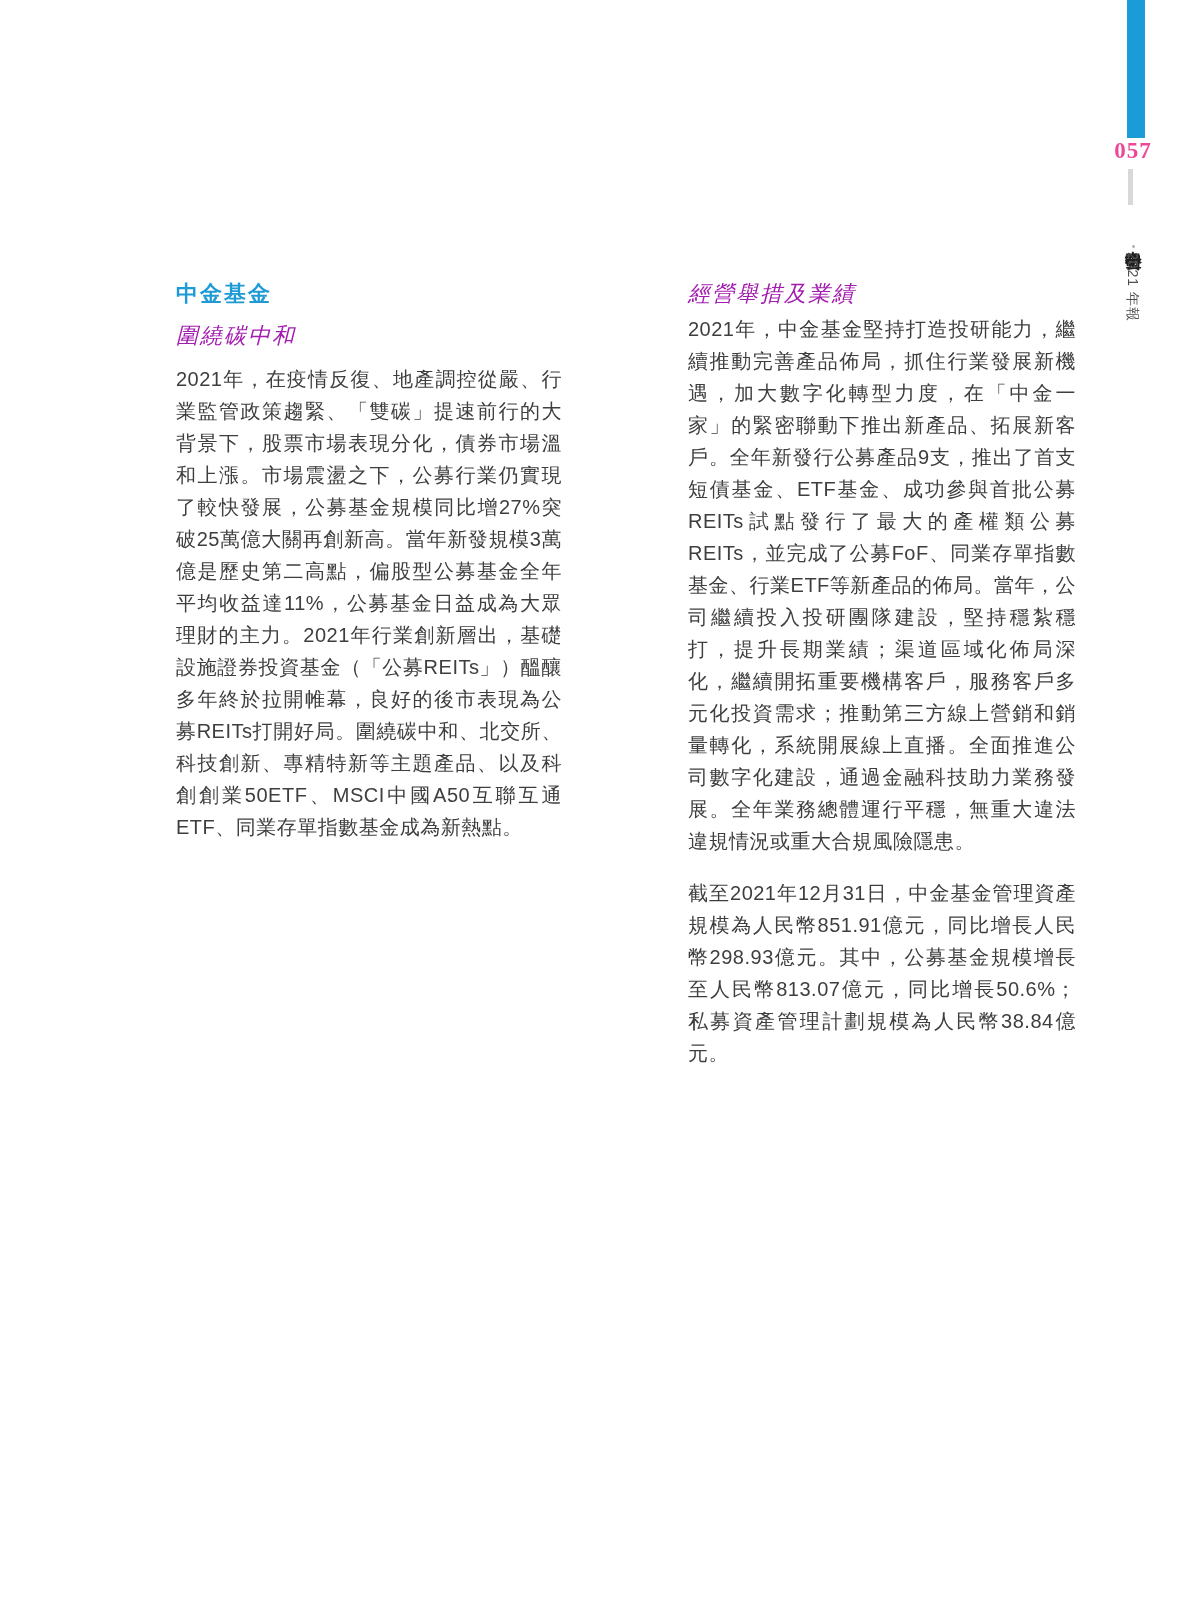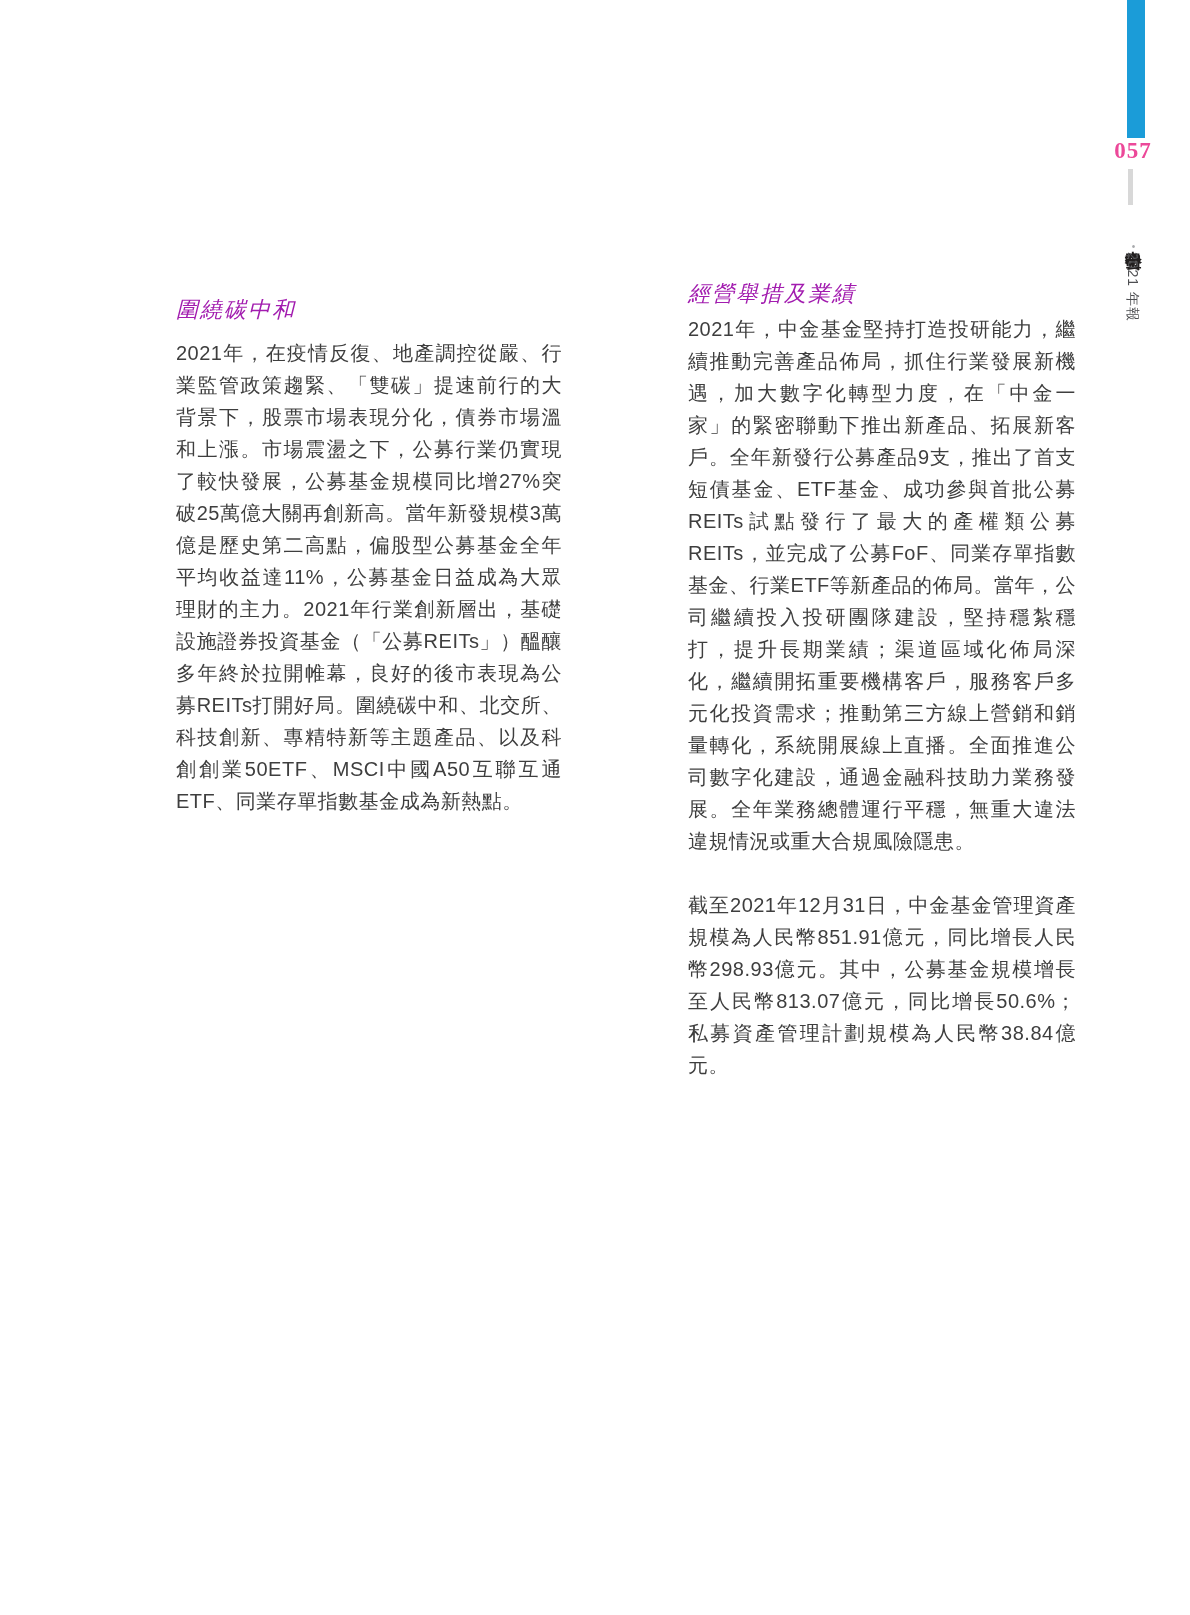--- a/index.html
+++ b/index.html
@@ -95,38 +95,39 @@
   .body-para {
     margin: 14px 0 0 0;
     font-size: 20px;
     line-height: 32px;
     letter-spacing: 0.5px;
     color: #3e3e3e;
     text-align: justify;
     line-break: strict;
   }
   .col-right .body-para-first { margin-top: 6px; }
-  .col-right .body-para-second { margin-top: 32px; }
+  .col-right .body-para-second { margin-top: 20px; }
 </style>
 </head>
 <body>
 
 <div class="page">
 
   <div class="accent-bar"></div>
 
   <div class="page-number">057</div>
 
   <div class="page-number-tick"></div>
 
   <div class="side-caption">
     <span class="side-company">中金公司</span><span class="side-bullet">•</span><span class="side-edition">2021 年報</span>
   </div>
 
   <div class="col col-left">
+    <h2 class="section-heading">中金基金</h2>
     <h3 class="subsection-heading">圍繞碳中和</h3>
     <p class="body-para">2021年，在疫情反復、地產調控從嚴、行業監管政策趨緊、「雙碳」提速前行的大背景下，股票市場表現分化，債券市場溫和上漲。市場震盪之下，公募行業仍實現了較快發展，公募基金規模同比增27%突破25萬億大關再創新高。當年新發規模3萬億是歷史第二高點，偏股型公募基金全年平均收益達11%，公募基金日益成為大眾理財的主力。2021年行業創新層出，基礎設施證券投資基金（「公募REITs」）醞釀多年終於拉開帷幕，良好的後市表現為公募REITs打開好局。圍繞碳中和、北交所、科技創新、專精特新等主題產品、以及科創創業50ETF、MSCI中國A50互聯互通ETF、同業存單指數基金成為新熱點。</p>
   </div>
 
   <div class="col col-right">
     <h3 class="subsection-heading">經營舉措及業績</h3>
     <p class="body-para body-para-first">2021年，中金基金堅持打造投研能力，繼續推動完善產品佈局，抓住行業發展新機遇，加大數字化轉型力度，在「中金一家」的緊密聯動下推出新產品、拓展新客戶。全年新發行公募產品9支，推出了首支短債基金、ETF基金、成功參與首批公募REITs試點發行了最大的產權類公募REITs，並完成了公募FoF、同業存單指數基金、行業ETF等新產品的佈局。當年，公司繼續投入投研團隊建設，堅持穩紮穩打，提升長期業績；渠道區域化佈局深化，繼續開拓重要機構客戶，服務客戶多元化投資需求；推動第三方線上營銷和銷量轉化，系統開展線上直播。全面推進公司數字化建設，通過金融科技助力業務發展。全年業務總體運行平穩，無重大違法違規情況或重大合規風險隱患。</p>
     <p class="body-para body-para-second">截至2021年12月31日，中金基金管理資產規模為人民幣851.91億元，同比增長人民幣298.93億元。其中，公募基金規模增長至人民幣813.07億元，同比增長50.6%；私募資產管理計劃規模為人民幣38.84億元。</p>
   </div>
 

